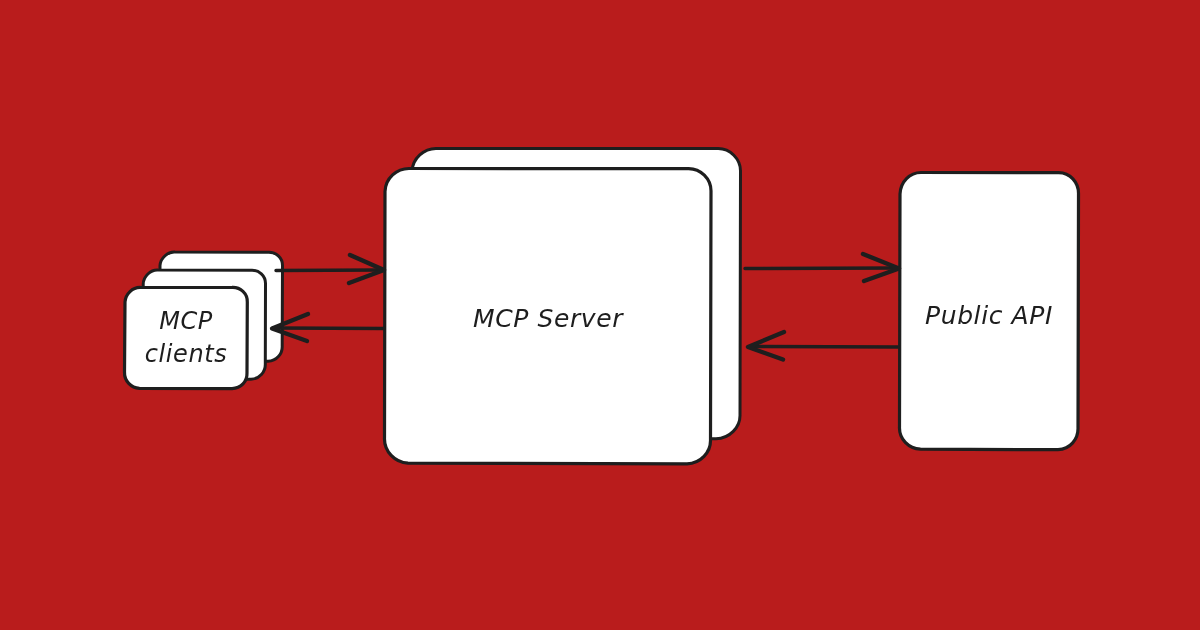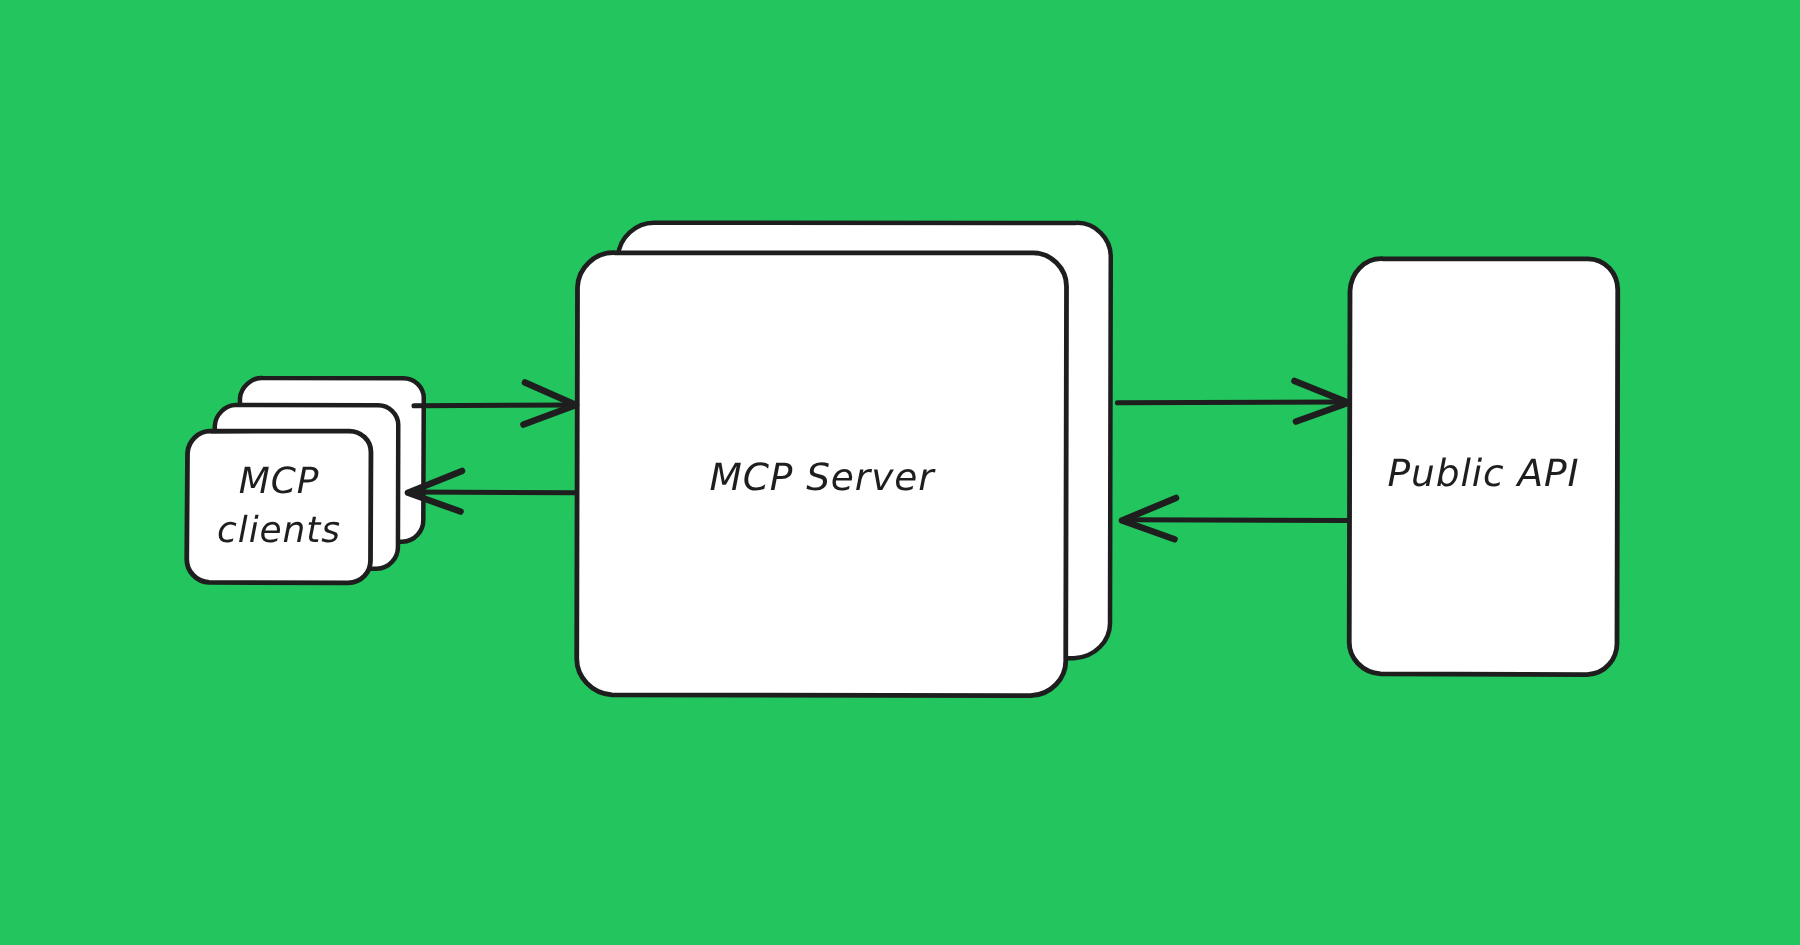--- a/index.html
+++ b/index.html
@@ -8,21 +8,21 @@
     padding: 0;
     background: #ffffff;
   }
   body {
     font-family: "DejaVu Sans", sans-serif;
   }
   #canvas {
     position: relative;
     width: 1200px;
     height: 630px;
-    background: #22c55e;
+    background: #b91c1c;
     overflow: hidden;
   }
   #diagram-svg {
     position: absolute;
     top: 0;
     left: 0;
     width: 1200px;
     height: 630px;
   }
   .node-shape {

